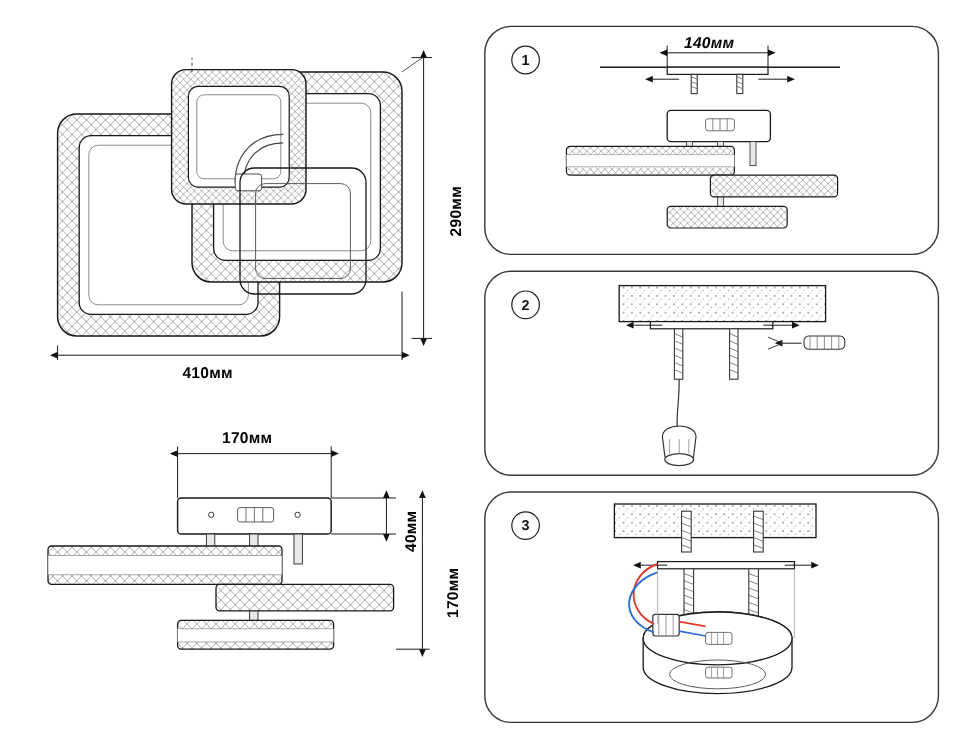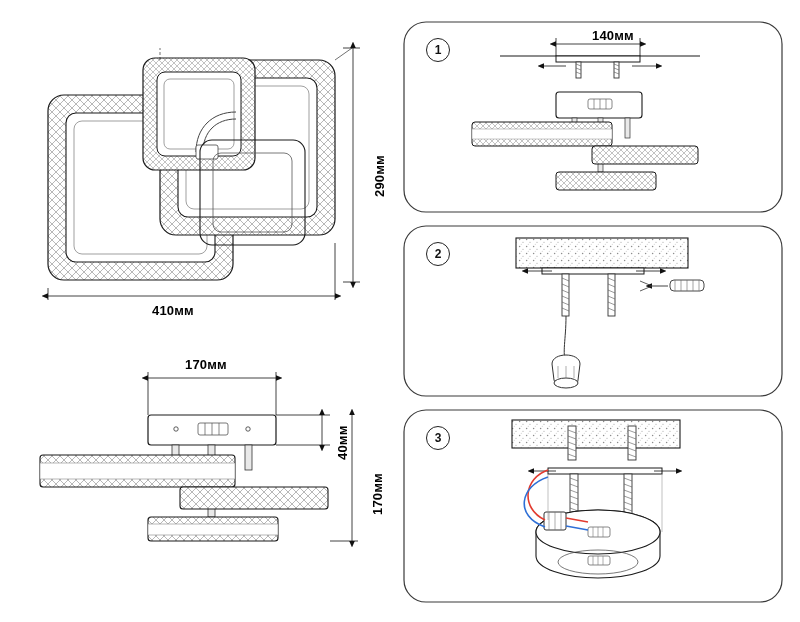--- a/index.html
+++ b/index.html
@@ -287,21 +287,21 @@
   <div class="dimlabel" style="left:152px; top:303px;text-align:right;">410мм</div>
 
   <div class="dimlabel vert" style="left:372px; top:197px; transform: rotate(-90deg);">290мм</div>
 
   <div class="dimlabel" style="left:185px; top:357px;">170мм</div>
 
   <div class="dimlabel vert" style="left:335px; top:460px; transform: rotate(-90deg);">40мм</div>
 
   <div class="dimlabel vert" style="left:370px; top:515px; transform: rotate(-90deg);">170мм</div>
 
-  <div class="dimlabel" style="left:592px; top:28px;">140мм</div>
+  <div class="dimlabel" style="left:570px; top:28px;font-style:italic;">140мм</div>
 
   <div class="stepnum" style="left:426px; top:38px;">1</div>
 
   <div class="stepnum" style="left:426px; top:242px;">2</div>
 
   <div class="stepnum" style="left:426px; top:426px;">3</div>
 
 </div>
 
 </body></html>

